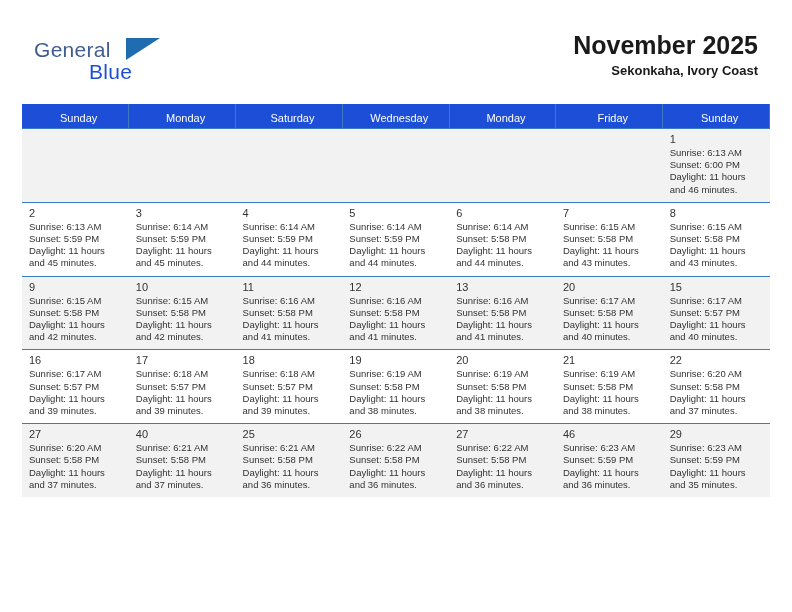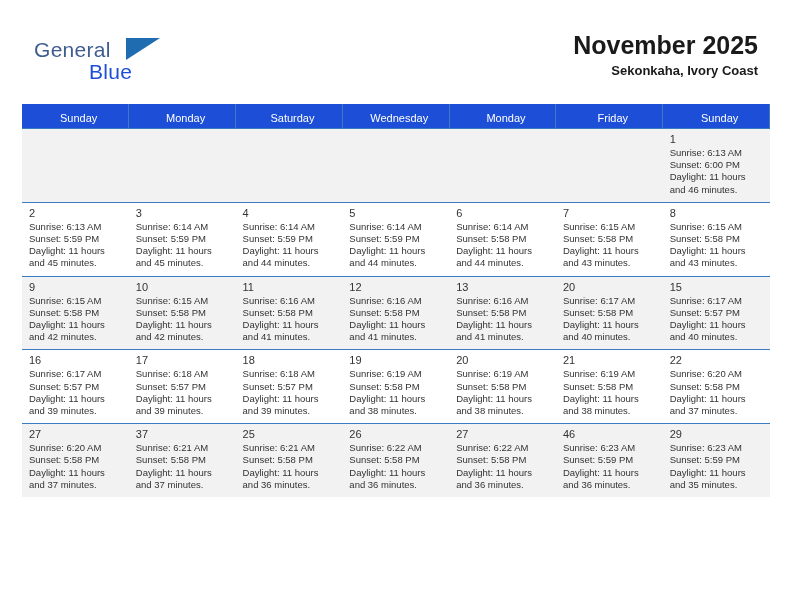--- a/index.html
+++ b/index.html
@@ -327,21 +327,21 @@
         </tr>
         <tr class="shade">
           <td>
             <div class="daynum">27</div>
             <div class="detail">Sunrise: 6:20 AM</div>
             <div class="detail">Sunset: 5:58 PM</div>
             <div class="detail">Daylight: 11 hours</div>
             <div class="detail">and 37 minutes.</div>
           </td>
           <td>
-            <div class="daynum">37</div>
+            <div class="daynum">40</div>
             <div class="detail">Sunrise: 6:21 AM</div>
             <div class="detail">Sunset: 5:58 PM</div>
             <div class="detail">Daylight: 11 hours</div>
             <div class="detail">and 37 minutes.</div>
           </td>
           <td>
             <div class="daynum">25</div>
             <div class="detail">Sunrise: 6:21 AM</div>
             <div class="detail">Sunset: 5:58 PM</div>
             <div class="detail">Daylight: 11 hours</div>

